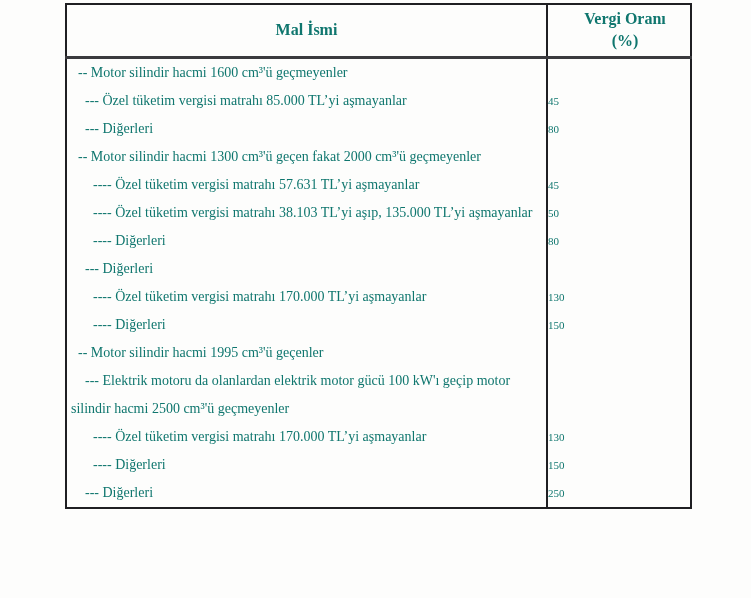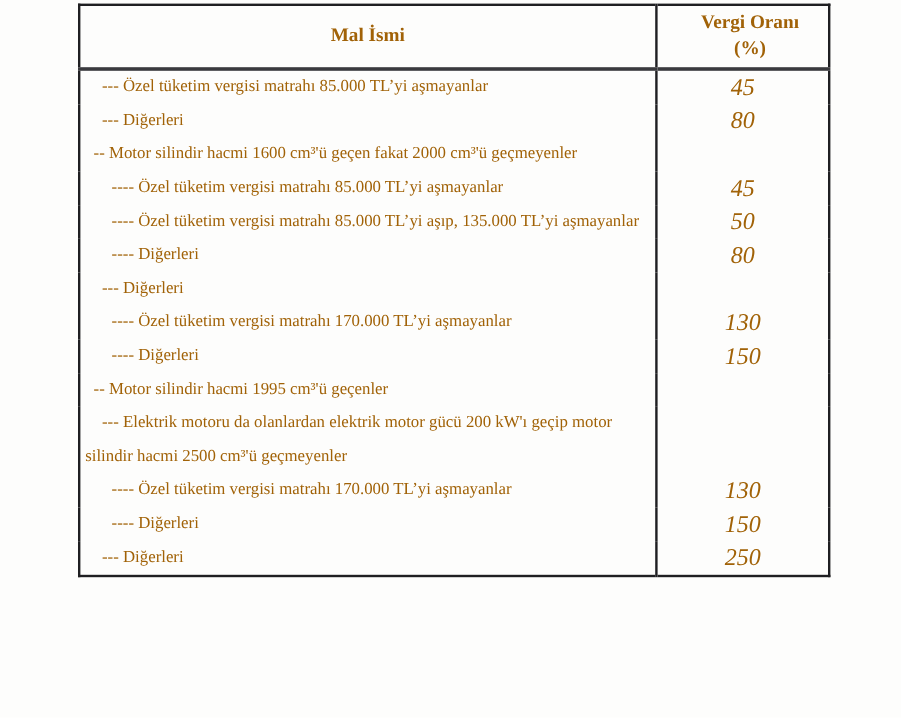--- a/index.html
+++ b/index.html
@@ -3,21 +3,21 @@
 <meta charset="utf-8">
 <style>
   * { box-sizing: border-box; }
   html, body { margin: 0; padding: 0; }
   .page {
     position: relative;
     width: 751px;
     height: 598px;
     background: #fdfdfc;
     font-family: "Liberation Serif", serif;
-    color: #a16207;
+    color: #0f766e;
     overflow: hidden;
   }
   .tax-table {
     position: absolute;
     left: 65px;
     top: 3px;
     width: 627px;
     border-collapse: collapse;
     table-layout: fixed;
     border: 2px solid #1f1f22;
@@ -40,61 +40,64 @@
     line-height: 28px;
     padding: 0 4px;
     white-space: pre-wrap;
     vertical-align: middle;
   }
   
   td.cell-label.d2 { text-indent: 7px; }
   td.cell-label.d3 { text-indent: 14px; margin-top: 48px; }
   td.cell-label.d4 { text-indent: 22px; }
   td.cell-rate {
-    font-size: 20px;
+    font-size: 11px;
     line-height: 28px;
-    text-align: center;
+    text-align: left;
     vertical-align: middle;
     padding: 0;
-    font-style: italic;
   }
 </style>
 </head>
 <body>
 
 <div class="page">
   <table class="tax-table">
     <thead>
       <tr>
         <th class="col-name">Mal İsmi</th>
         <th class="col-rate">
           <span class="rate-header-line">Vergi Oranı</span>
           <span class="rate-header-line">(%)</span>
         </th>
       </tr>
     </thead>
     <tbody id="table-body">
         <tr class="body-row">
+    <td class="cell-label d2">-- Motor silindir hacmi 1600 cm³'ü geçmeyenler</td>
+    <td class="cell-rate"></td>
+  </tr>
+        <tr class="body-row">
     <td class="cell-label d3">--- Özel tüketim vergisi matrahı 85.000 TL’yi aşmayanlar</td>
     <td class="cell-rate">45</td>
   </tr>
         <tr class="body-row">
     <td class="cell-label d3">--- Diğerleri</td>
     <td class="cell-rate">80</td>
   </tr>
         <tr class="body-row">
-    <td class="cell-label d2">-- Motor silindir hacmi 1600 cm³'ü geçen fakat 2000 cm³'ü geçmeyenler</td>
+    <td class="cell-label d2">-- Motor silindir hacmi 1300 cm³'ü geçen fakat 2000 cm³'ü geçmeyenler</td>
     <td class="cell-rate"></td>
   </tr>
         <tr class="body-row">
-    <td class="cell-label d4">---- Özel tüketim vergisi matrahı 85.000 TL’yi aşmayanlar</td>
+    <td class="cell-label d4">---- Özel tüketim vergisi matrahı 57.631 TL’yi aşmayanlar</td>
     <td class="cell-rate">45</td>
   </tr>
         <tr class="body-row">
-    <td class="cell-label d4">---- Özel tüketim vergisi matrahı 85.000 TL’yi aşıp, 135.000 TL’yi aşmayanlar</td>
+    <td class="cell-label d4">---- Özel tüketim vergisi matrahı 38.103 TL’yi aşıp, 135.000 TL’yi aşmayanlar</td>
     <td class="cell-rate">50</td>
   </tr>
         <tr class="body-row">
     <td class="cell-label d4">---- Diğerleri</td>
     <td class="cell-rate">80</td>
   </tr>
         <tr class="body-row">
     <td class="cell-label d3">--- Diğerleri</td>
     <td class="cell-rate"></td>
   </tr>
@@ -104,21 +107,21 @@
   </tr>
         <tr class="body-row">
     <td class="cell-label d4">---- Diğerleri</td>
     <td class="cell-rate">150</td>
   </tr>
         <tr class="body-row">
     <td class="cell-label d2">-- Motor silindir hacmi 1995 cm³'ü geçenler</td>
     <td class="cell-rate"></td>
   </tr>
         <tr class="body-row">
-    <td class="cell-label d3">--- Elektrik motoru da olanlardan elektrik motor gücü 200 kW'ı geçip motor
+    <td class="cell-label d3">--- Elektrik motoru da olanlardan elektrik motor gücü 100 kW'ı geçip motor
 silindir hacmi 2500 cm³'ü geçmeyenler</td>
     <td class="cell-rate"></td>
   </tr>
         <tr class="body-row">
     <td class="cell-label d4">---- Özel tüketim vergisi matrahı 170.000 TL’yi aşmayanlar</td>
     <td class="cell-rate">130</td>
   </tr>
         <tr class="body-row">
     <td class="cell-label d4">---- Diğerleri</td>
     <td class="cell-rate">150</td>

